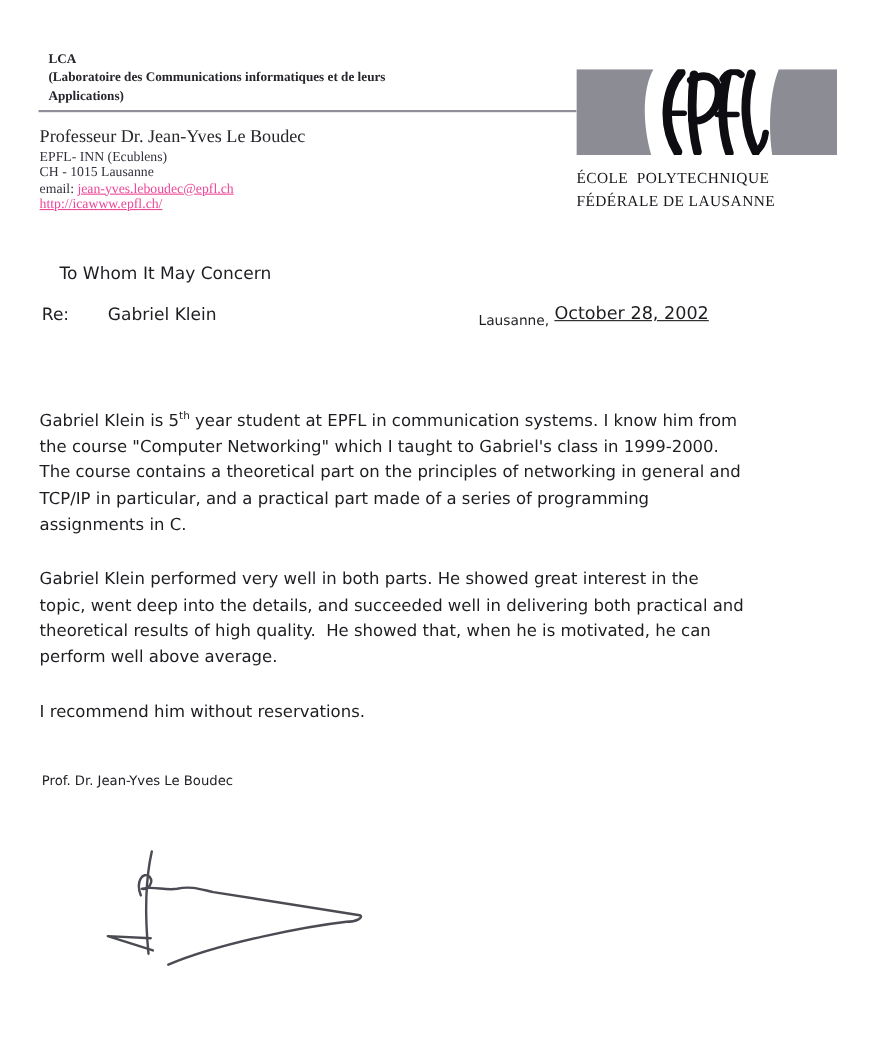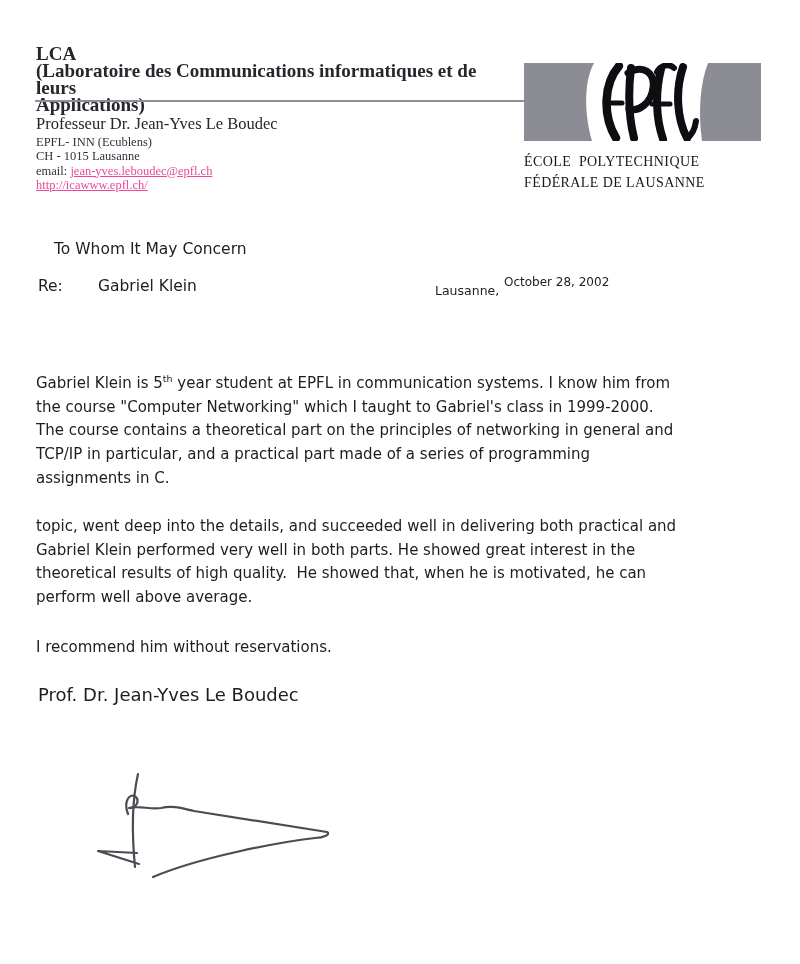--- a/index.html
+++ b/index.html
@@ -7,45 +7,45 @@
     position:relative; width:800px; height:964px; margin:0 auto;
     background:#ffffff; overflow:hidden;
     font-family:"Liberation Sans", sans-serif; color:#1d1d22;
   }
   .abs { position:absolute; }
   .serif { font-family:"Liberation Serif","DejaVu Serif",serif; }
   .hand  { font-family:"DejaVu Sans",sans-serif; }
   .pre   { white-space:pre; }
 
   
-  .lab-block { left:36px; top:45px; width:480px; font-weight:bold; font-size:19px;
+  .lab-block { left:44px; top:45px; width:480px; font-weight:bold; font-size:12px;
                line-height:17px; color:#26262c; }
   .header-rule { left:35px; top:100px; width:489px; height:2px; background:#8f8f99; }
   .professor { left:36px; top:114px; font-size:16.5px; color:#26262c; }
   .contact { left:36px; top:136px; font-size:12.5px; line-height:13.8px; color:#31313c; }
   .contact .row { margin-bottom:0.5px; }
   .linkish { text-decoration:underline; color:#ec4899; }
 
   
   .logo-wrap { left:524px; top:63px; width:237px; }
   .inst { margin-top:6px; font-family:"Liberation Serif","DejaVu Serif",serif;
           font-size:14px; line-height:21px; letter-spacing:0.4px; color:#17171c; }
 
   
   .body-text { font-size:15px; color:#1d1d22;margin-top:20px; }
   .salutation { left:38px; top:240px; font-size:15.5px;margin-left:16px; }
   .re-label  { left:38px;  top:277px; font-size:15.5px; }
   .re-subject{ left:98px;  top:277px; font-size:15.5px; }
   .place { left:435px; top:283px; font-size:12.5px; }
-  .date  { left:504px; top:275px; font-size:12px; }
+  .date  { left:504px; top:275px; font-size:16px;text-decoration:underline; }
   .para { line-height:23.7px; }
   .para-1 { left:36px; top:347px; }
   .para-2 { left:36px; top:495px; }
   .para-3 { left:36px; top:616px; }
-  .signoff { left:38px; top:684px; font-size:18px;text-align:right; }
+  .signoff { left:38px; top:703px; font-size:12px;text-align:right; }
   sup.sup { font-size:9.5px; vertical-align:6px; letter-spacing:0; }
 
   .sig { left:88px; top:764px; }
 </style>
 </head>
 <body>
 
 <div class="page">
 
   <div class="abs lab-block serif">
@@ -97,22 +97,22 @@
 
   <div class="abs para para-1 hand body-text">
     <div class="pre"><span>Gabriel Klein is 5</span><sup class="sup">th</sup><span> year student at EPFL in communication systems. I know him from</span></div>
     <div class="pre">the course "Computer Networking" which I taught to Gabriel's class in 1999-2000.</div>
     <div class="pre">The course contains a theoretical part on the principles of networking in general and</div>
     <div class="pre">TCP/IP in particular, and a practical part made of a series of programming</div>
     <div class="pre">assignments in C.</div>
   </div>
 
   <div class="abs para para-2 hand body-text">
+    <div class="pre">Gabriel Klein performed very well in both parts. He showed great interest in the</div>
     <div class="pre">topic, went deep into the details, and succeeded well in delivering both practical and</div>
-    <div class="pre">Gabriel Klein performed very well in both parts. He showed great interest in the</div>
     <div class="pre">theoretical results of high quality.  He showed that, when he is motivated, he can</div>
     <div class="pre">perform well above average.</div>
   </div>
 
   <div class="abs para para-3 hand body-text">I recommend him without reservations.</div>
 
   <div class="abs signoff hand">Prof. Dr. Jean-Yves Le Boudec</div>
 
   <div class="abs sig">
     <svg width="255" height="122" viewBox="0 0 255 122" aria-label="handwritten signature">

